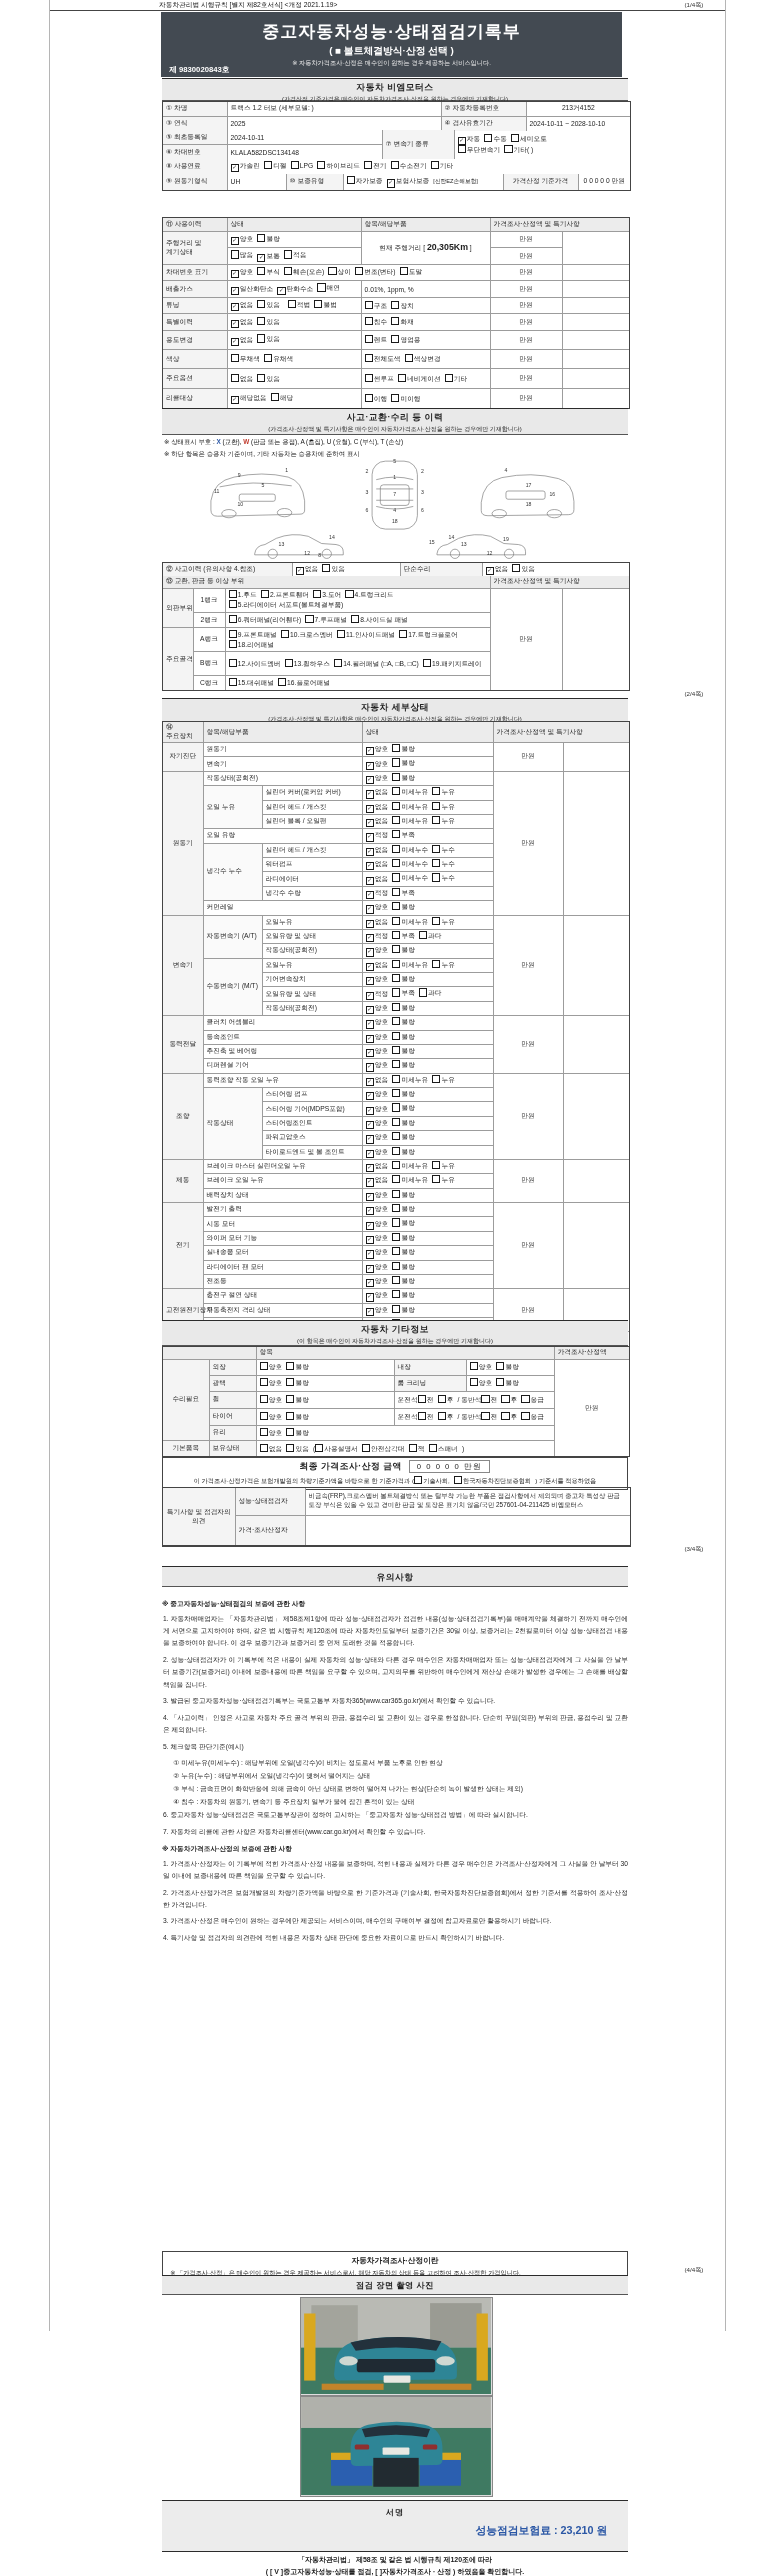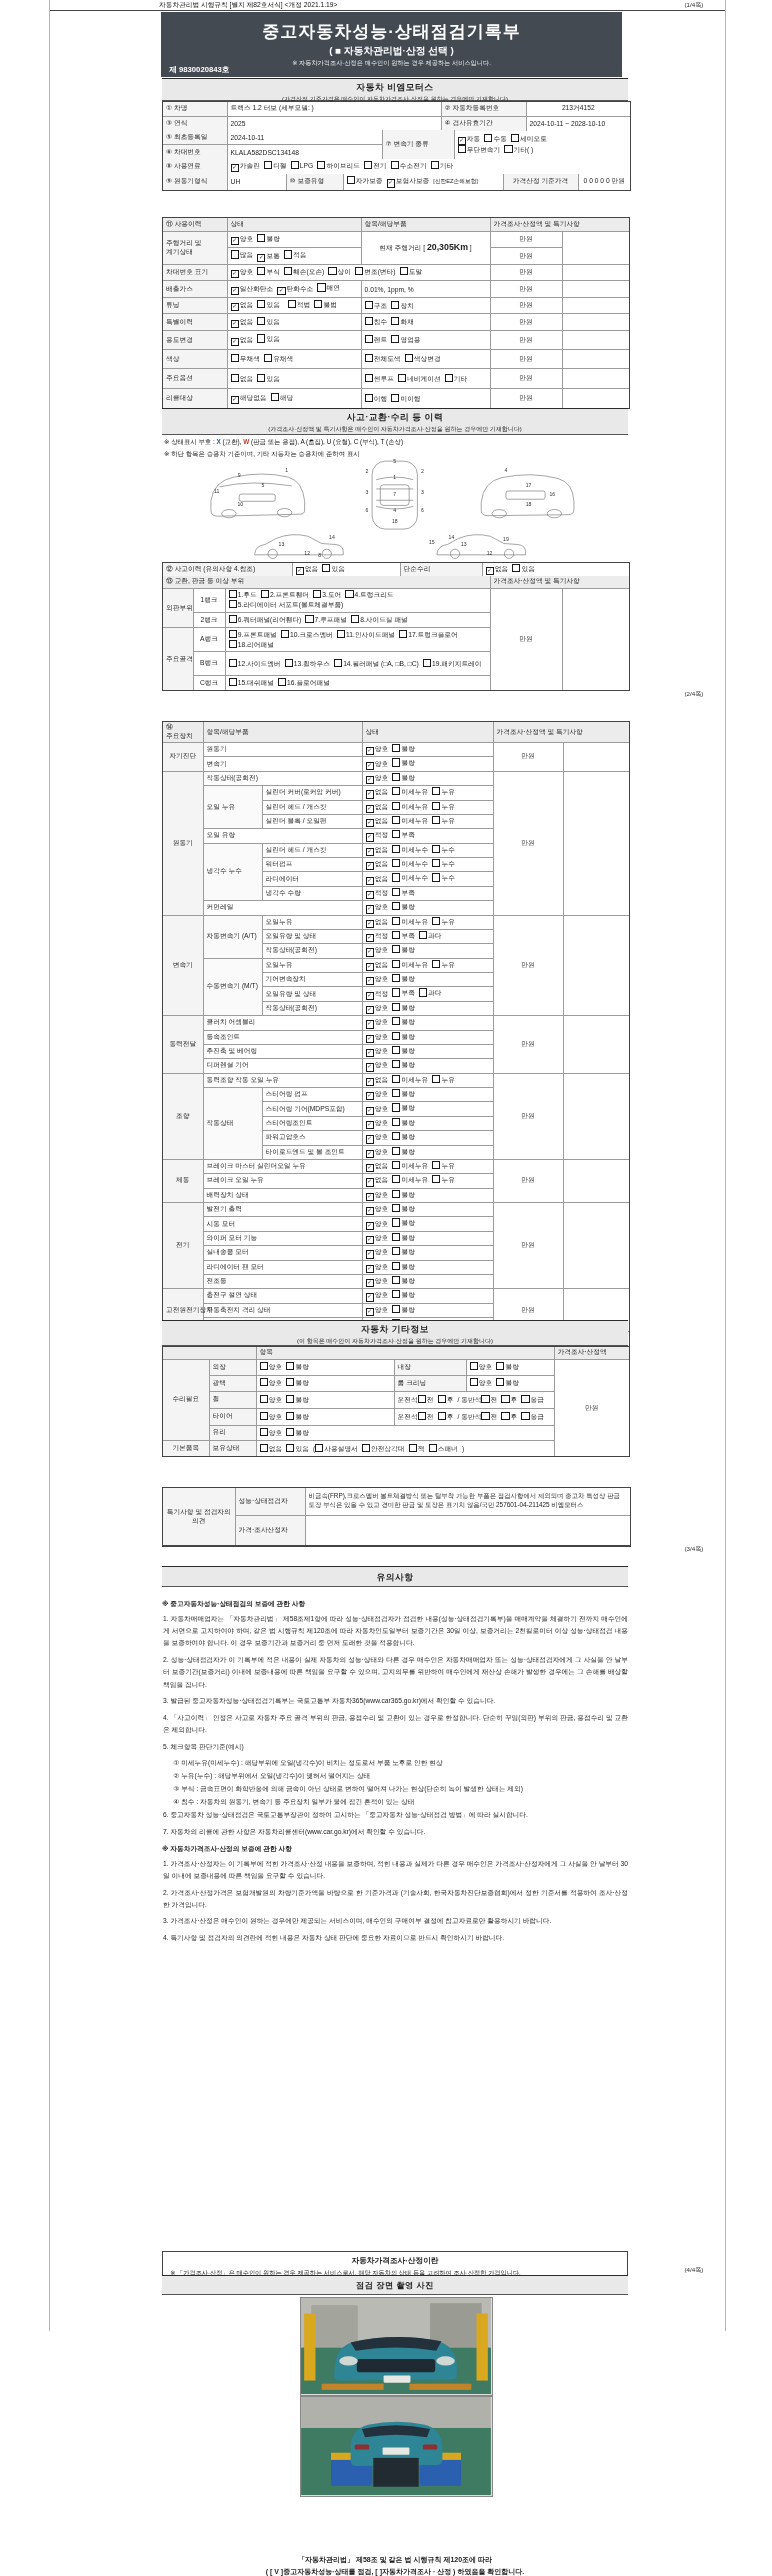--- a/index.html
+++ b/index.html
@@ -56,21 +56,21 @@
 <body>
 
 <div id="page">
 
   <div class="abs formref" style="left:109px;top:1px;">자동차관리법 시행규칙 [별지 제82호서식] &lt;개정 2021.1.19&gt;</div>
   <div class="abs marker" style="right:21.6px;top:1px;">(1/4쪽)</div>
   <div class="topline"></div>
 
   <div class="darkbox">
     <div class="t1">중고자동차성능·상태점검기록부</div>
-    <div class="t2">( ■ 자동차관리법·산정 선택 )</div>
+    <div class="t2">( ■ 볼트체결방식·산정 선택 )</div>
     <div class="t3">※ 자동차가격조사·산정은 매수인이 원하는 경우 제공하는 서비스입니다.</div>
     <div class="docno">제 9830020843호</div>
   </div>
 
   <div class="sechdr" style="top:78px;height:23px;">
     <div class="st">자동차 비엠모터스</div>
     <div class="sn">(가격산정 기준가격은 매수인이 자동차가격조사·산정을 원하는 경우에만 기재합니다)</div>
   </div>
   <div class="tbox" style="top:101px;">
     <table>
@@ -363,20 +363,24 @@
       </tr>
       <tr style="height:14.4px">
         <td class="cen">C랭크</td>
         <td><span class="ck"><i class="bx"></i>15.대쉬패널</span><span class="ck"><i class="bx"></i>16.플로어패널</span></td>
       </tr>
     </tbody>
       </table>
   </div>
   <div class="abs marker" style="right:21.6px;top:690px;">(2/4쪽)</div>
 
+  <div class="sechdr" style="top:698px;height:24px;">
+    <div class="st">자동차 세부상태</div>
+    <div class="sn">(가격조사·산정액 및 특기사항은 매수인이 자동차가격조사·산정을 원하는 경우에만 기재합니다)</div>
+  </div>
   <div class="tbox" style="top:721px;">
     <table id="detailTable">
       <colgroup>
           <col style="width:40px">
           <col style="width:59px">
           <col style="width:100px">
           <col style="width:131px">
           <col style="width:70px">
           <col style="width:66px">
         </colgroup>
@@ -641,20 +645,29 @@
       </tr>
       <tr style="height:16px">
         <td class="gname">기본품목</td>
         <td class="lbl">보유상태</td>
         <td colspan="3"><span><span class="ck"><i class="bx"></i>없음</span><span class="ck"><i class="bx"></i>있음</span></span><span>(</span><span><span class="ck"><i class="bx"></i>사용설명서</span><span class="ck"><i class="bx"></i>안전삼각대</span><span class="ck"><i class="bx"></i>잭</span><span class="ck"><i class="bx"></i>스패너</span></span><span>)</span></td>
       </tr>
     </tbody>
       </table>
   </div>
 
+  <div class="tbox" style="top:1457px;width:464px;padding:3.1px 0;background:#fff;">
+    <div style="text-align:center;">
+      <span style="font-size:8.8px;font-weight:bold;letter-spacing:0.5px;">최종 가격조사·산정 금액</span>
+      &nbsp;&nbsp;<span style="border:0.5px solid #888;padding:1px 7.2px;font-size:7.7px;letter-spacing:1.5px;">0  0  0  0  0 만원</span>
+    </div>
+    <div style="text-align:center;font-size:6.2px;margin-top:2.6px;">
+      <span>이 가격조사·산정가격은 보험개발원의 차량기준가액을 바탕으로 한 기준가격과 (</span><span><span class="ck"><i class="bx"></i>기술사회,</span><span class="ck"><i class="bx"></i>한국자동차진단보증협회</span></span><span>) 기준서를 적용하였음</span>
+    </div>
+  </div>
 
   <div class="tbox" style="top:1487px;border-bottom-width:2.1px;">
     <table>
       <colgroup>
           <col style="width:72px">
           <col style="width:70px">
           <col style="width:325px">
         </colgroup>
       <tbody>
           <tr style="height:27px">
@@ -738,19 +751,23 @@
         <path d="M96,96 q2,-34 34,-42 q56,-12 110,0 q32,8 34,42 l0,26 q0,10 -12,10 l-154,2 q-12,0 -12,-12 z" fill="#2e8596"></path>
         <path d="M118,62 q66,-14 132,0 l-6,16 q-60,-10 -120,0 z" fill="#23313c"></path>
         <rect x="104" y="92" width="28" height="10" rx="3" fill="#8f2f2f"></rect>
         <rect x="236" y="92" width="28" height="10" rx="3" fill="#8f2f2f"></rect>
         <rect x="158" y="98" width="52" height="14" rx="2" fill="#e8e8e2"></rect>
       </g>
       <rect x="140" y="118" width="88" height="56" fill="#222b31"></rect>
     </svg>
   </div>
 
+  <div class="signbox" style="top:2500px;">
+    <div class="s1">서명</div>
+    <div class="s2">성능점검보험료 : 23,210 원</div>
+  </div>
   <div class="footer" style="top:2554px;">
     <div>「자동차관리법」 제58조 및 같은 법 시행규칙 제120조에 따라</div>
     <div>( [ V ]중고자동차성능·상태를 점검, [  ]자동차가격조사 · 산정 ) 하였음을 확인합니다.</div>
   </div>
 
 </div>
 
 
 </body></html>

